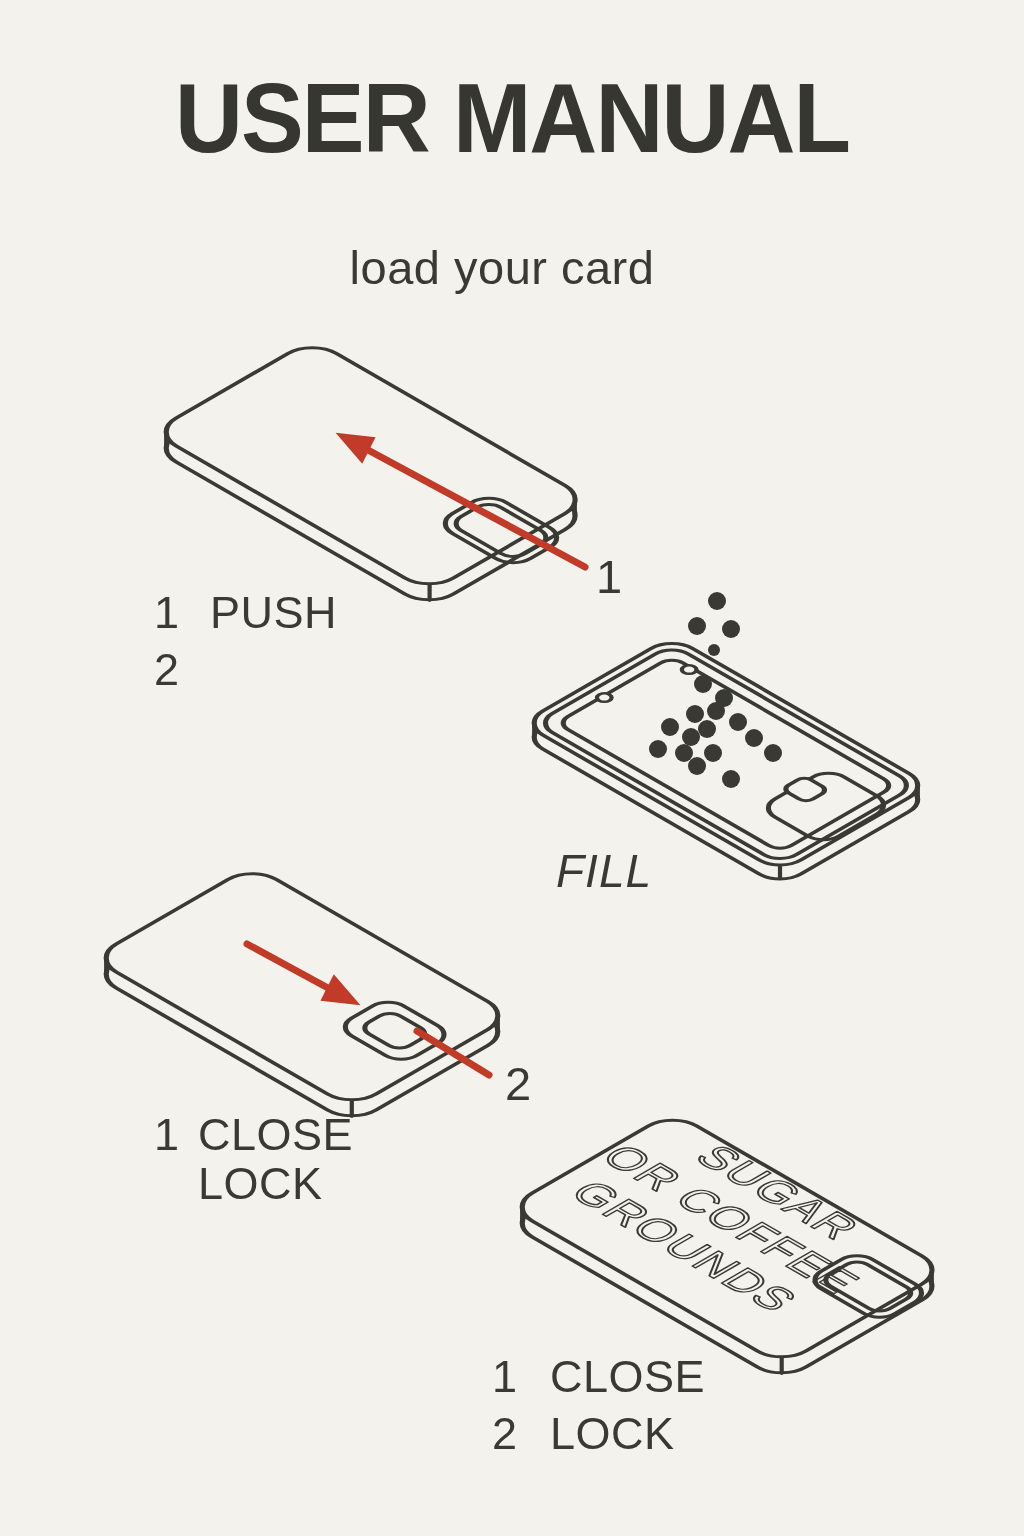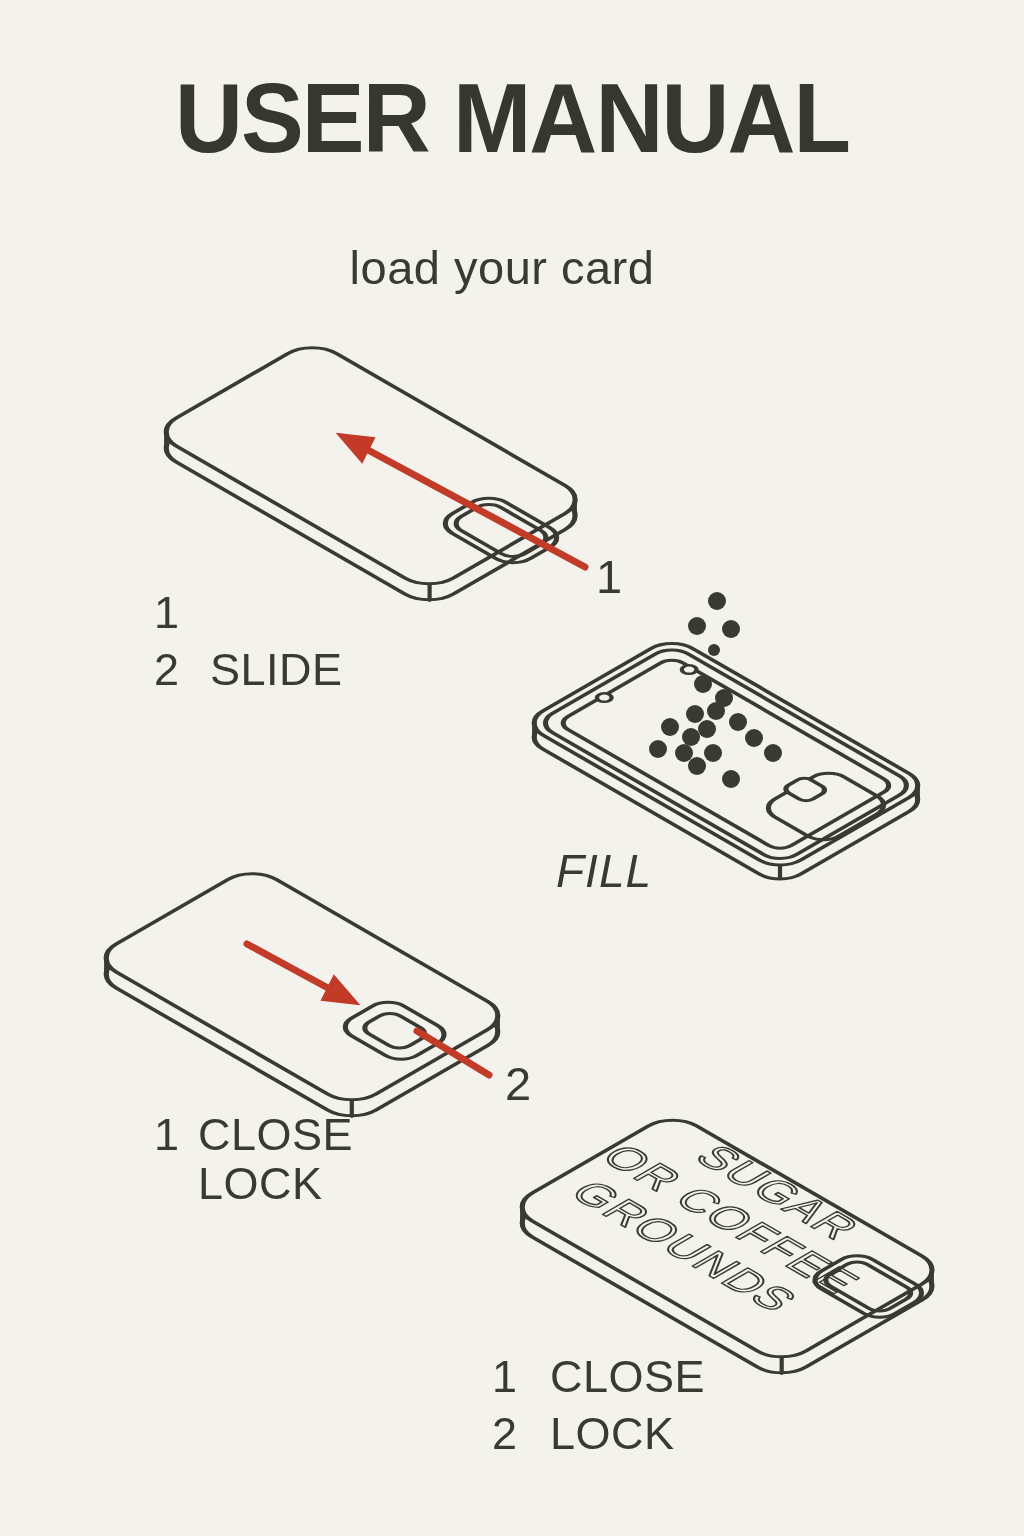--- a/index.html
+++ b/index.html
@@ -133,24 +133,24 @@
       <line x1="417" y1="1031" x2="489" y2="1075"></line>
     </g>
   </svg>
 
   <div class="callout" id="callout-1">1</div>
   <div class="callout" id="callout-2">2</div>
 
   <div class="steps" id="push-slide">
     <div class="row">
       <span class="n">1</span>
+      <span class="w">PUSH</span>
     </div>
     <div class="row">
       <span class="n">2</span>
-      <span class="w">SLIDE</span>
     </div>
   </div>
 
   <div class="fill-label">FILL</div>
 
   <div class="steps" id="close-lock-mid">
     <div class="row">
       <span class="n">1</span>
       <span class="w">CLOSE</span>
     </div>

